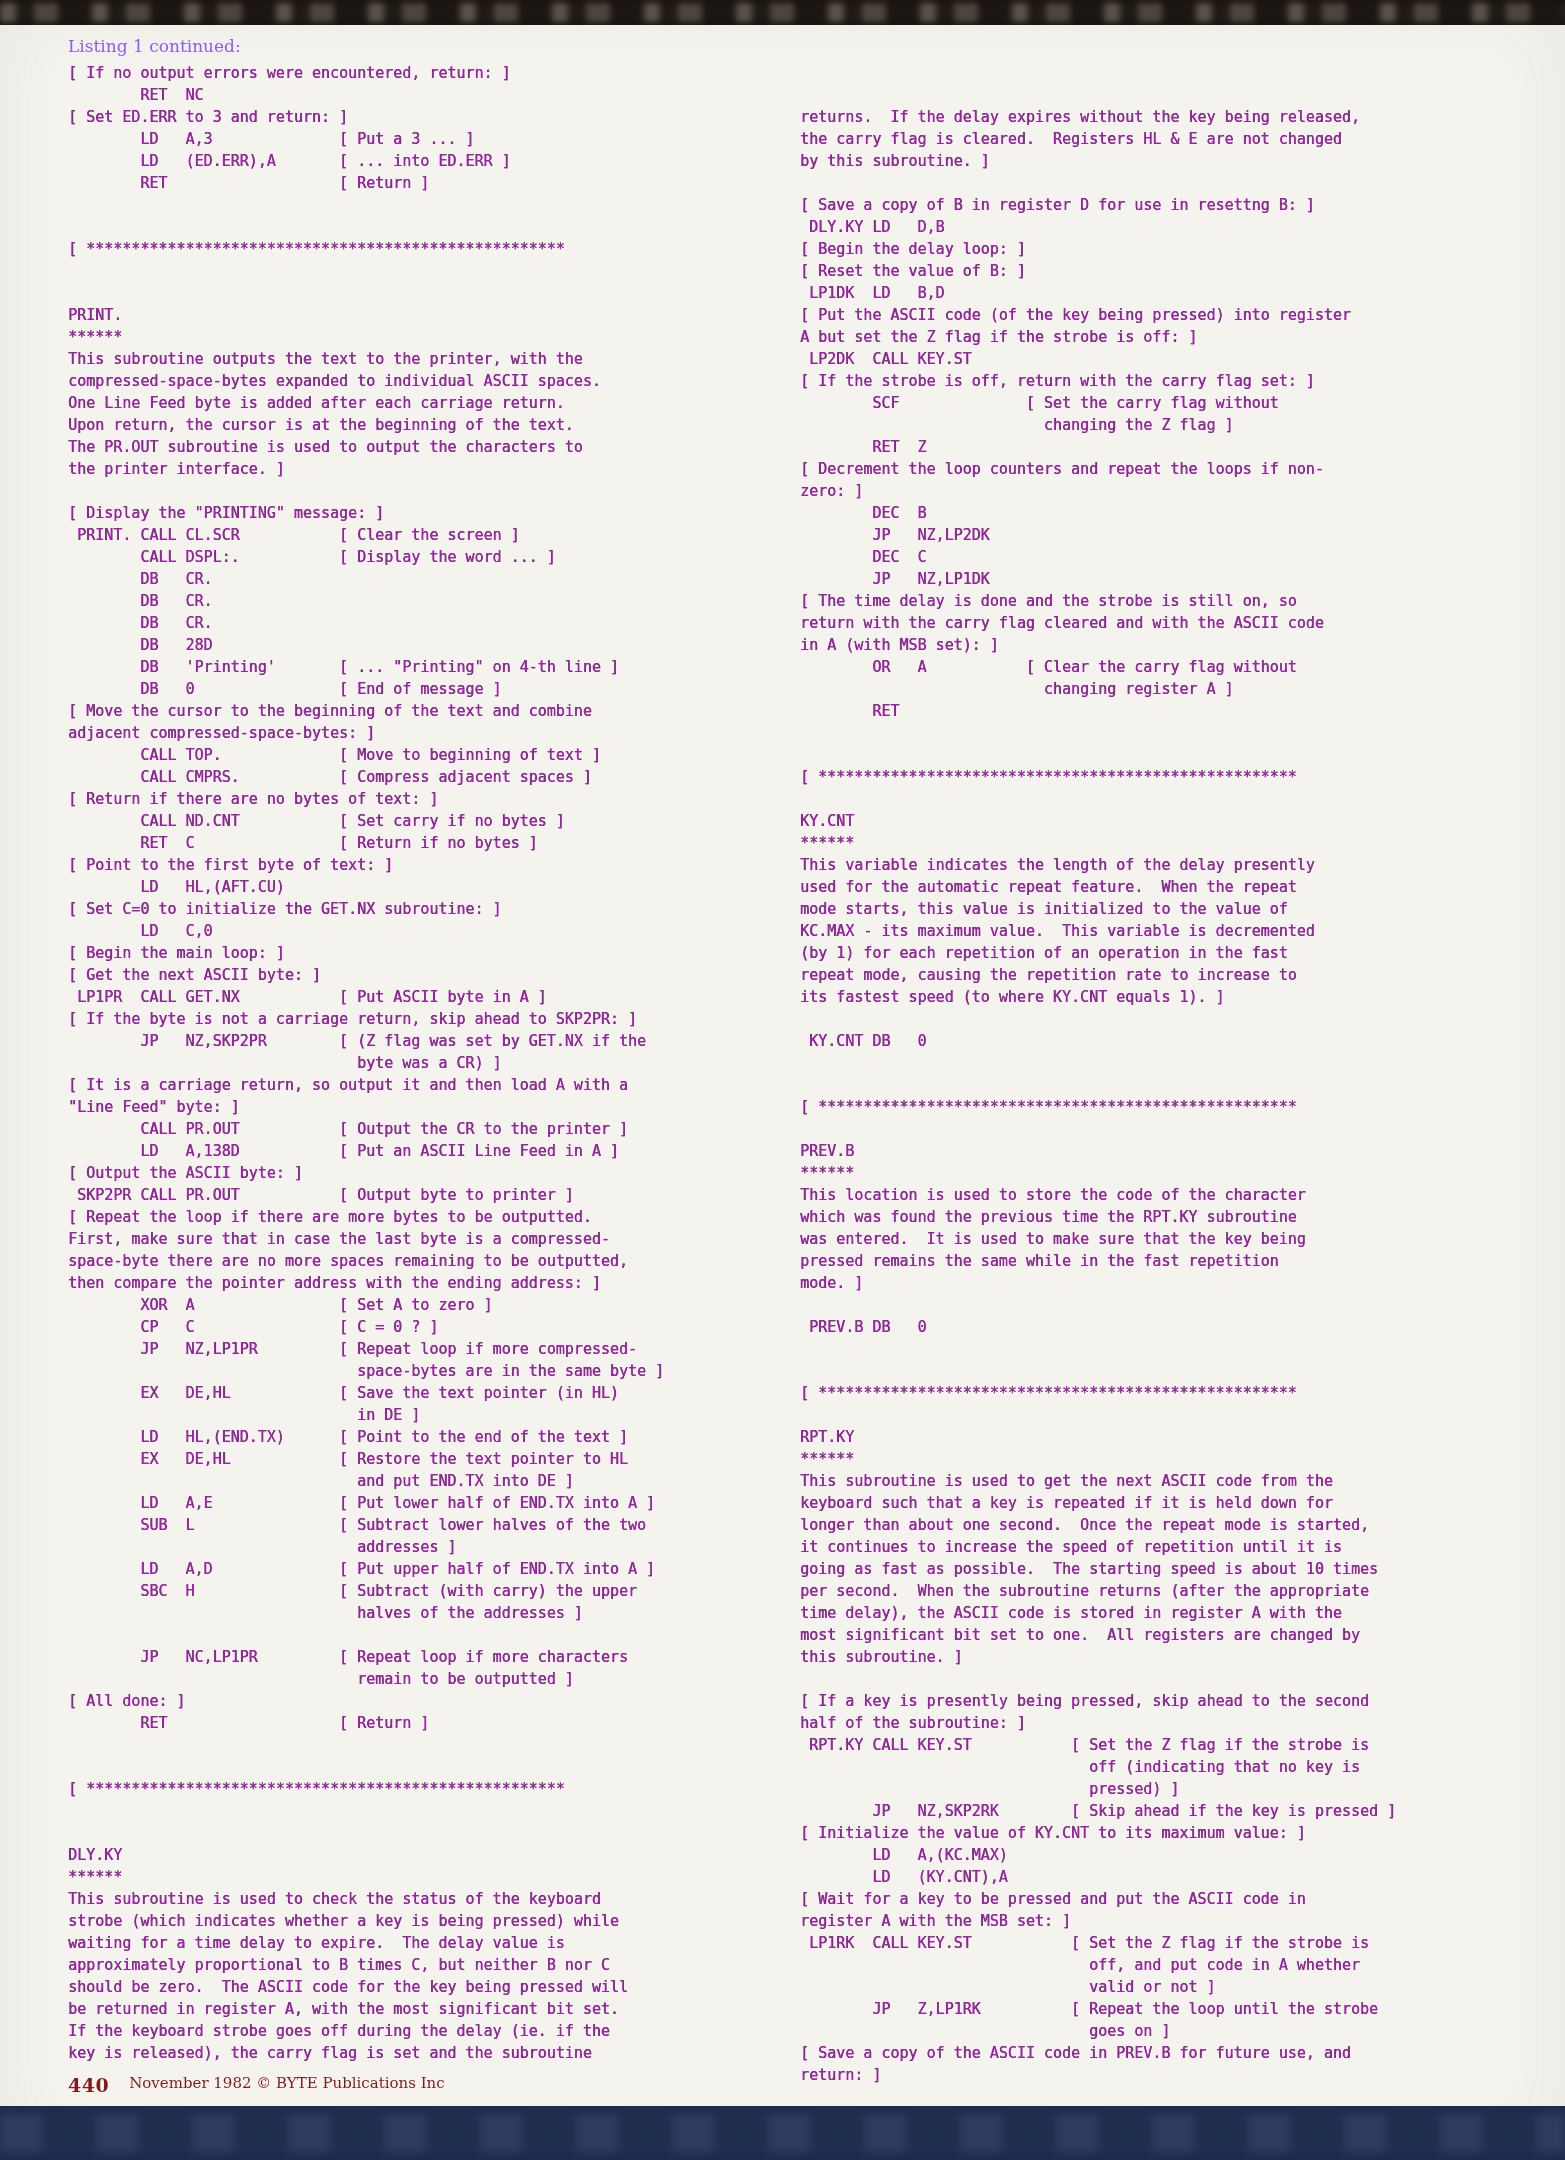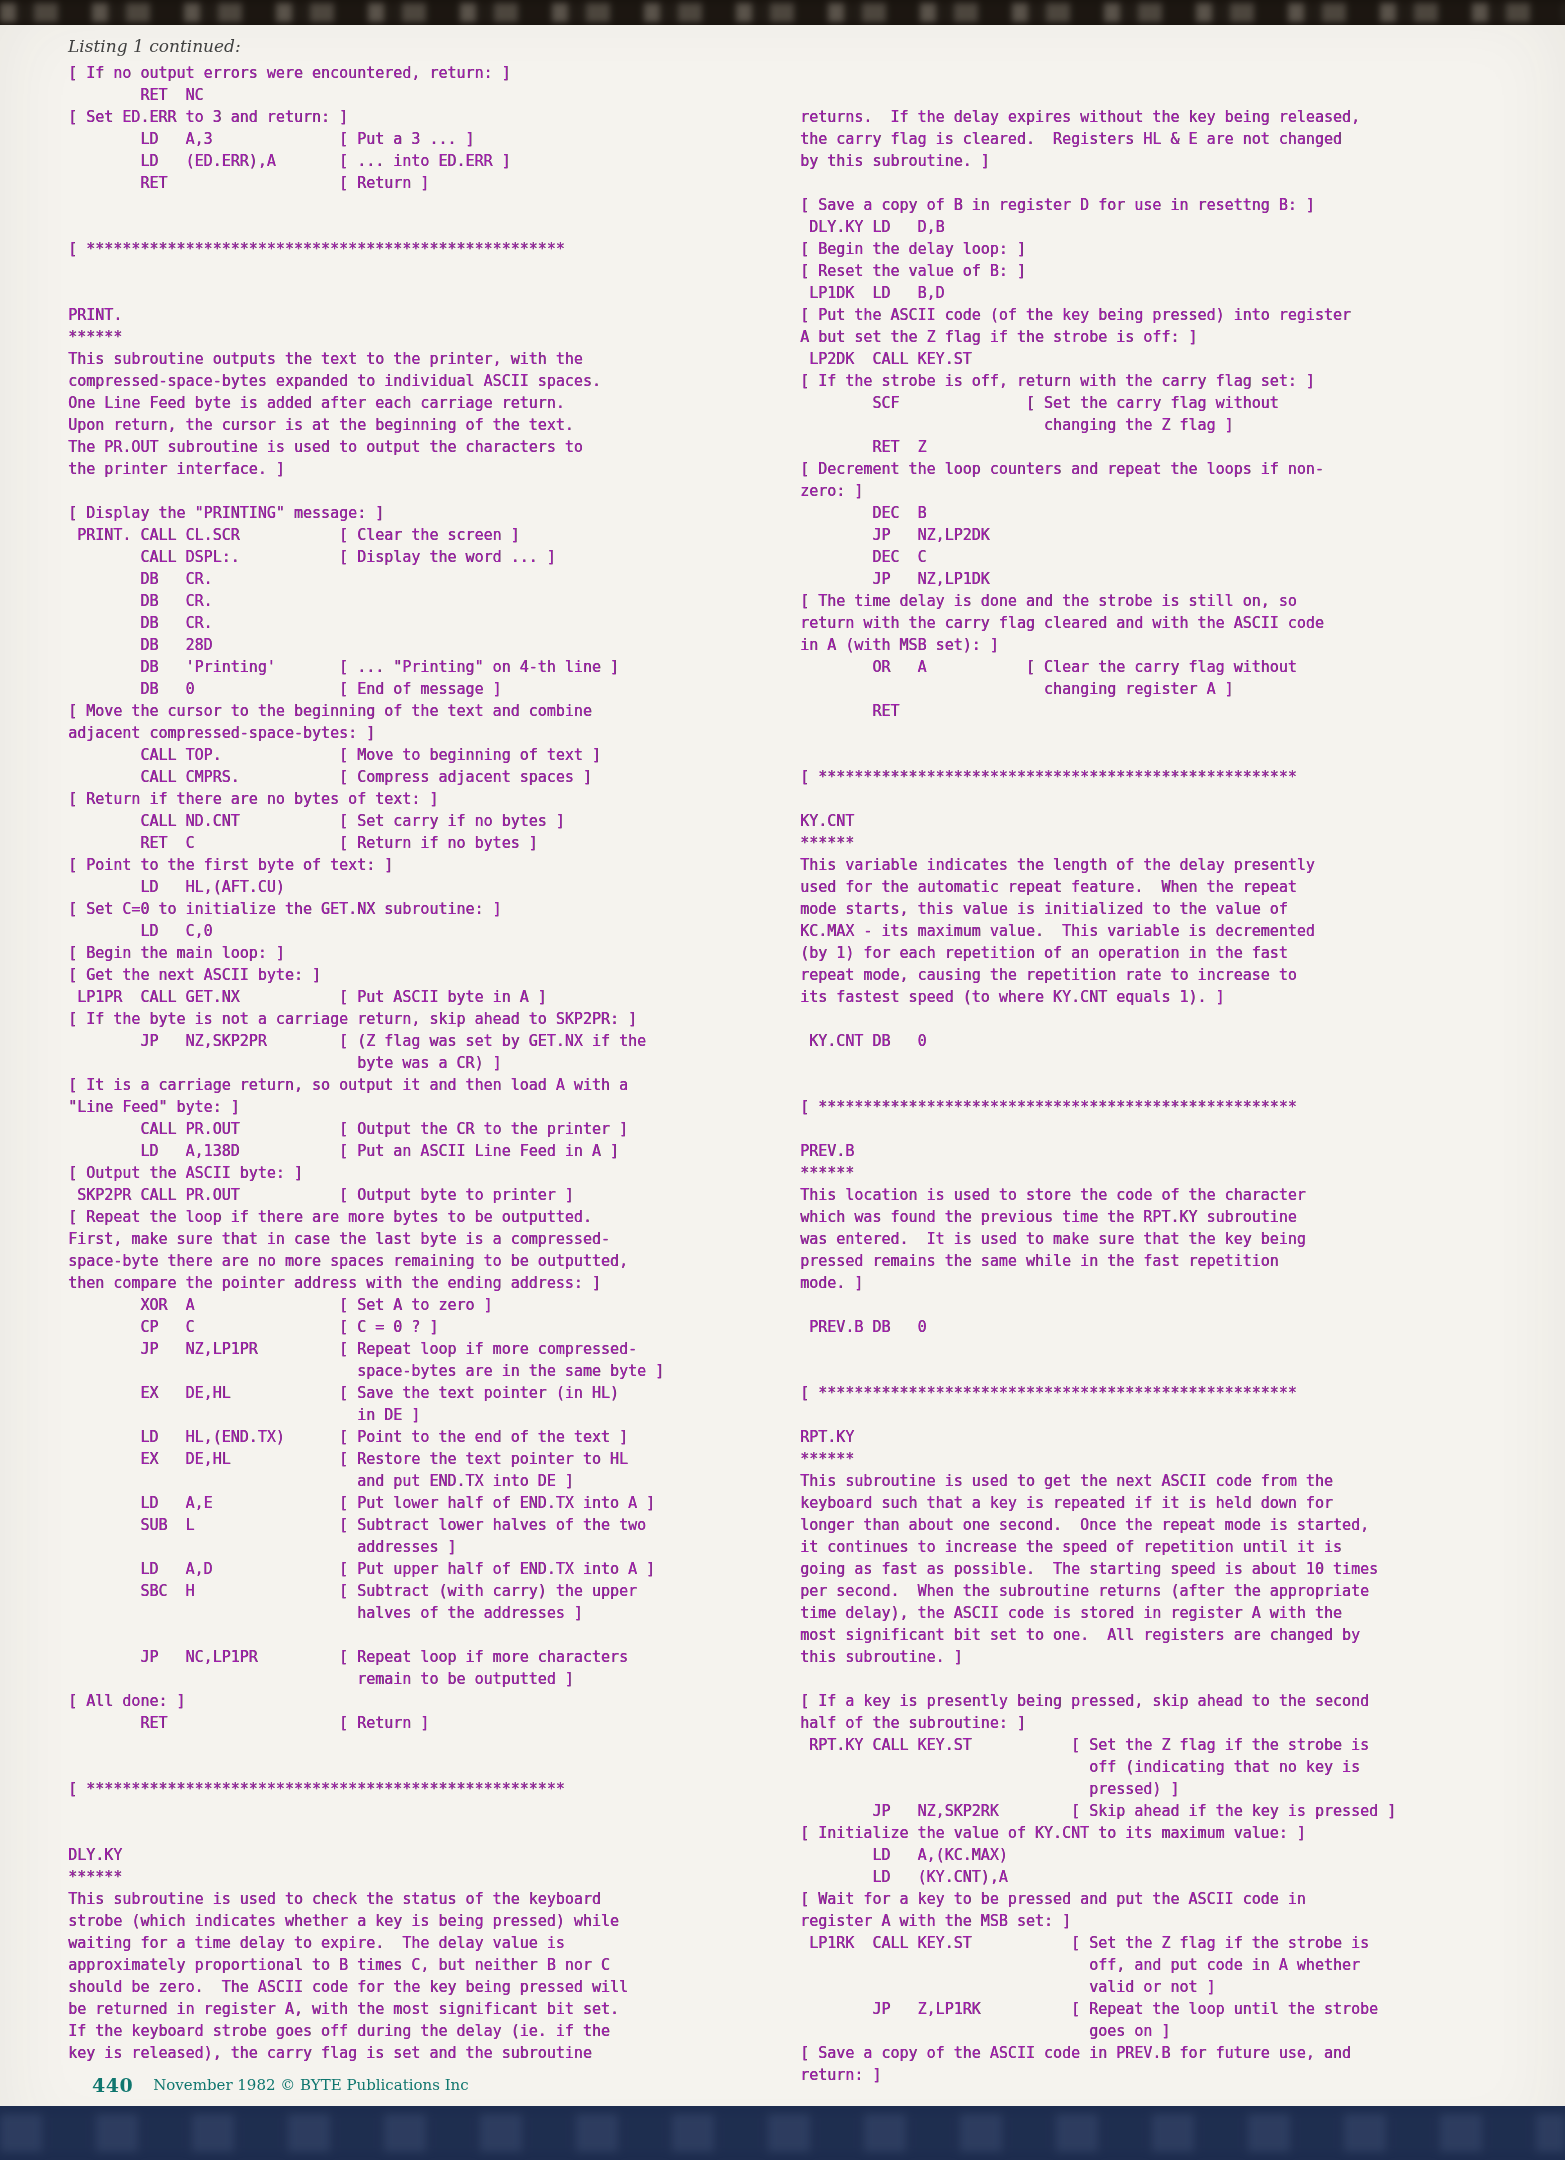--- a/index.html
+++ b/index.html
@@ -51,23 +51,22 @@
       rgba(130,150,190,0.16) 0 42px,
       rgba(130,150,190,0.02) 42px 96px);
     filter: blur(4px);
   }
 
   .listing-header {
     position: absolute;
     left: 68px;
     top: 36px;
     font-family: "DejaVu Serif", "Liberation Serif", serif;
-    font-style: italic;
     font-size: 17px;
-    color: #404040;
+    color: #8b5cf6;
     text-align: center;
   }
 
   .code-col {
     position: absolute;
     top: 62px;
     font-size: 15px;
     line-height: 22px;
     color: #a21caf;
     white-space: pre;
@@ -77,24 +76,23 @@
   .col-right { left: 800px; width: 730px; margin-top: 44px; }
 
   .code-line { min-height: 22px; }
 
   .page-footer {
     position: absolute;
     left: 68px;
     top: 2074px;
     font-family: "DejaVu Serif", "Liberation Serif", serif;
     font-size: 15px;
-    color: #0f766e;
+    color: #7f1d1d;
     display: flex;
-    align-items: center;
-    margin-left: 24px;
+    align-items: flex-start;
   }
   .page-number {
     font-weight: bold;
     font-size: 19px;
     margin-right: 20px;
     letter-spacing: 0.5px;
   }
 </style>
 </head>
 <body>

